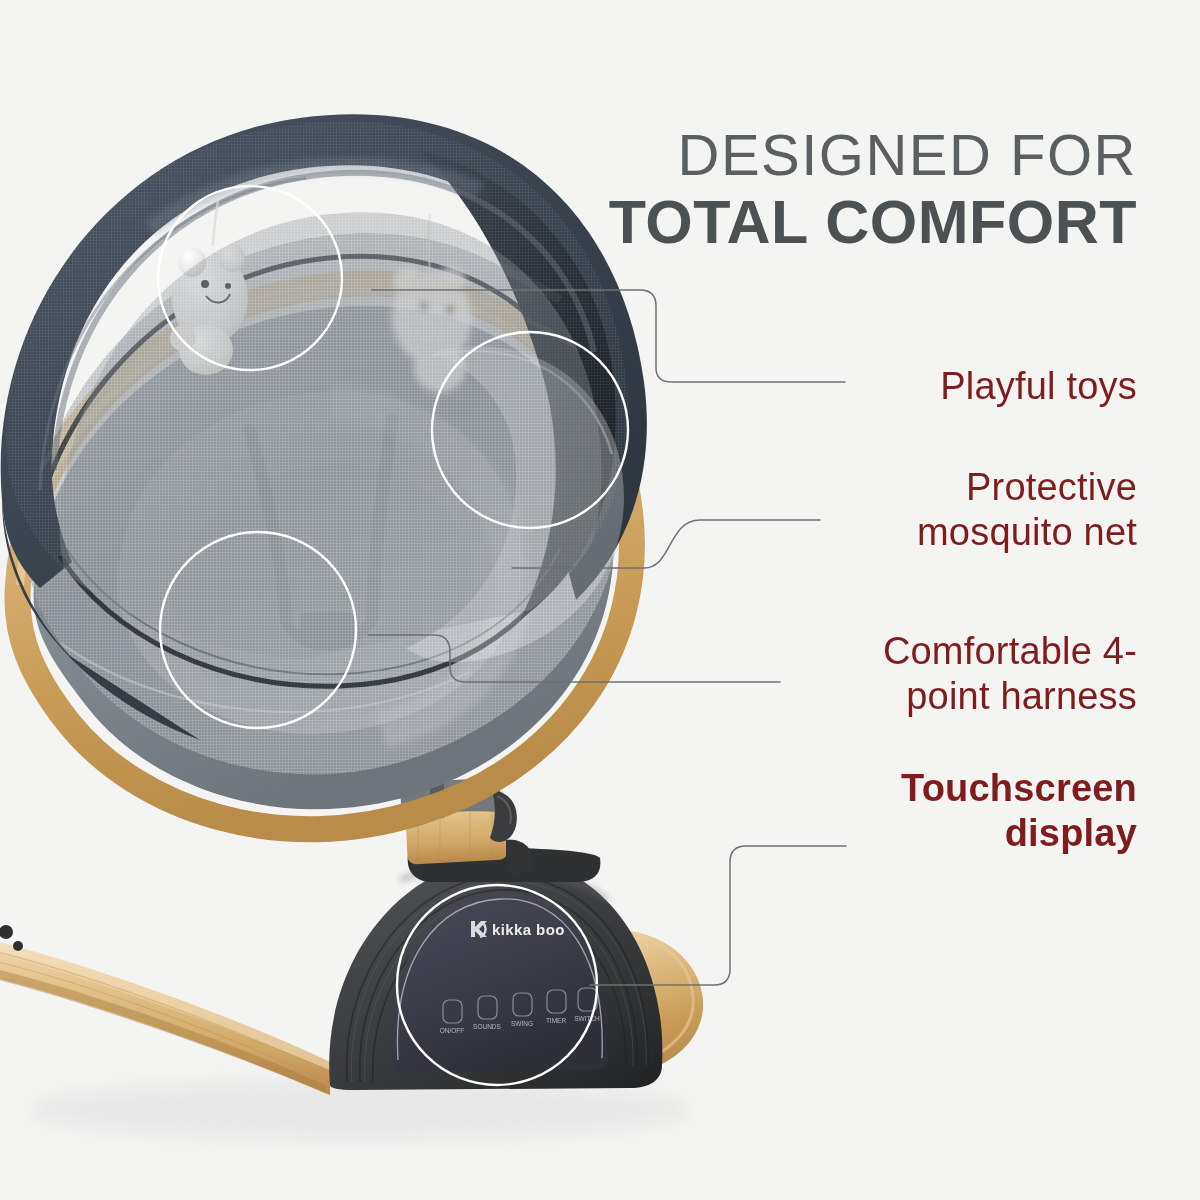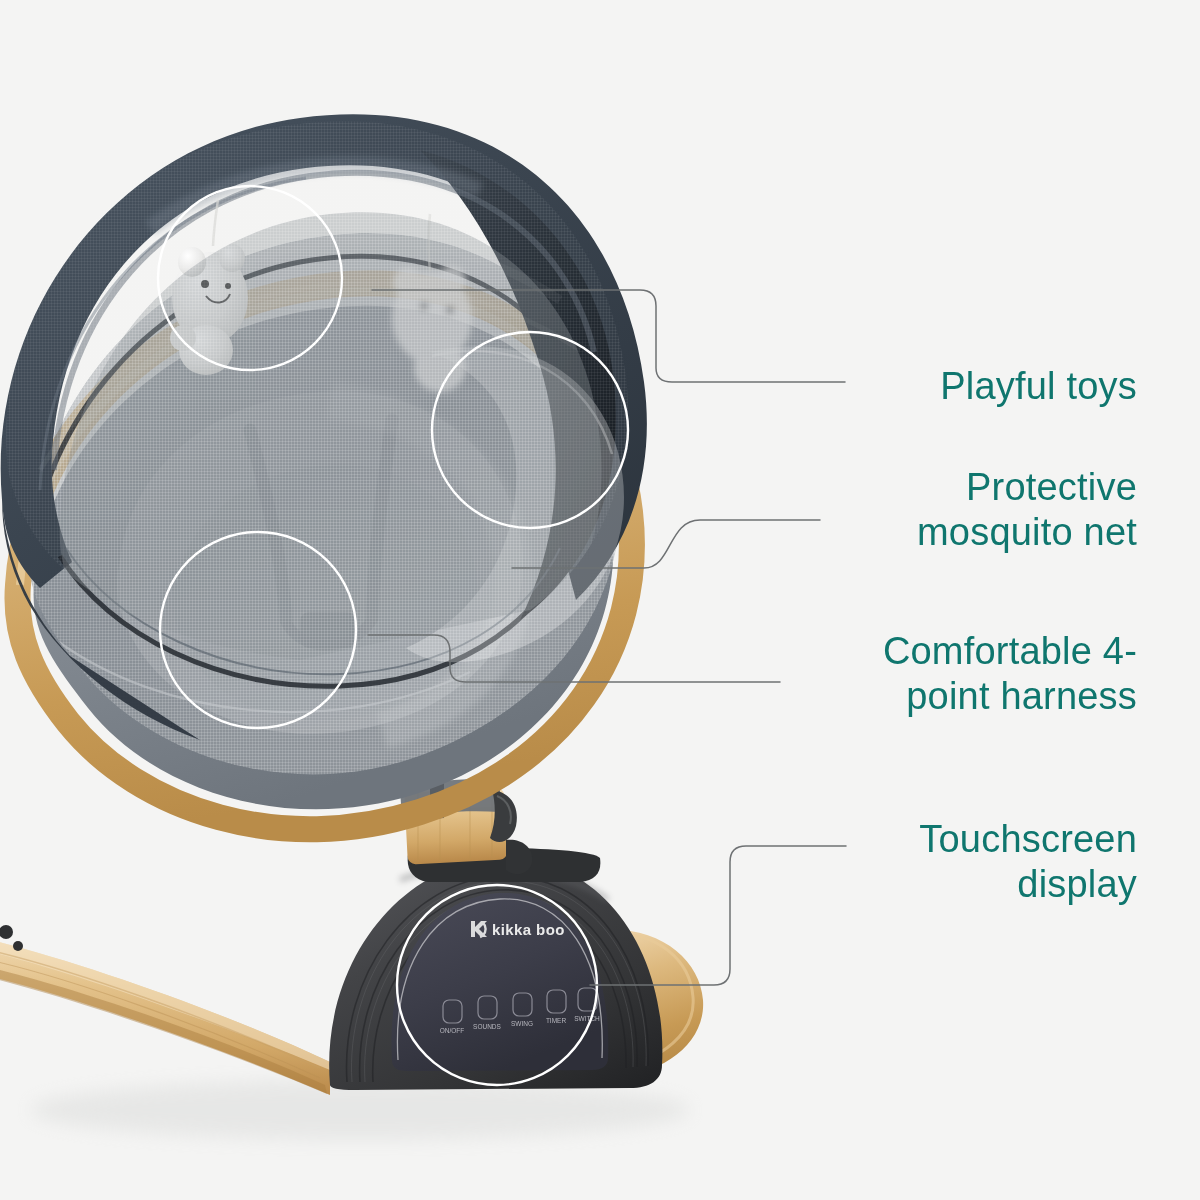--- a/index.html
+++ b/index.html
@@ -18,27 +18,27 @@
     color:#5a5f61; white-space:nowrap;
   }
   .heading .l2 {
     display:block; font-size:61px; font-weight:bold; letter-spacing:0.5px;
     color:#4c5153; white-space:nowrap; margin-top:8px;
   }
 
   
   .flabel {
     position:absolute; right:63px; text-align:right;
-    font-size:38px; font-weight:300; color:#0f766e;
+    font-size:38px; font-weight:300; color:#7f1d1d;
     line-height:1.18; letter-spacing:0.2px; white-space:pre-line;
   }
   .f-toys    { top:364px; }
   .f-net     { top:465px; }
   .f-harness { top:629px; }
-  .f-touch   { top:817px; }
+  .f-touch   { top:766px;font-weight:bold; }
 
   
   svg.layer { position:absolute; inset:0; width:1200px; height:1200px; }
   svg.layer.top { pointer-events:none; }
 </style>
 </head>
 <body style="background: rgb(244, 244, 243);">
 
 <div id="stage">
 
@@ -327,20 +327,24 @@
       <path d="M372,290 L640,290 Q656,290 656,306 L656,368 Q656,382 672,382 L845,382"></path>
 
       <path d="M512,568 L644,568 C672,568 668,520 700,520 L820,520"></path>
 
       <path d="M368,635 L434,635 Q450,635 450,652 L450,668 Q450,682 466,682 L780,682"></path>
 
       <path d="M590,985 L714,985 Q730,985 730,969 L730,862 Q730,846 746,846 L846,846"></path>
     </g>
   </svg>
 
+  <div class="heading">
+    <span class="l1">DESIGNED FOR</span>
+    <span class="l2">TOTAL COMFORT</span>
+  </div>
 
   <div class="flabel f-toys">Playful toys</div>
   <div class="flabel f-net">Protective
 mosquito net</div>
   <div class="flabel f-harness">Comfortable 4-
 point harness</div>
   <div class="flabel f-touch">Touchscreen
 display</div>
 
 </div>

